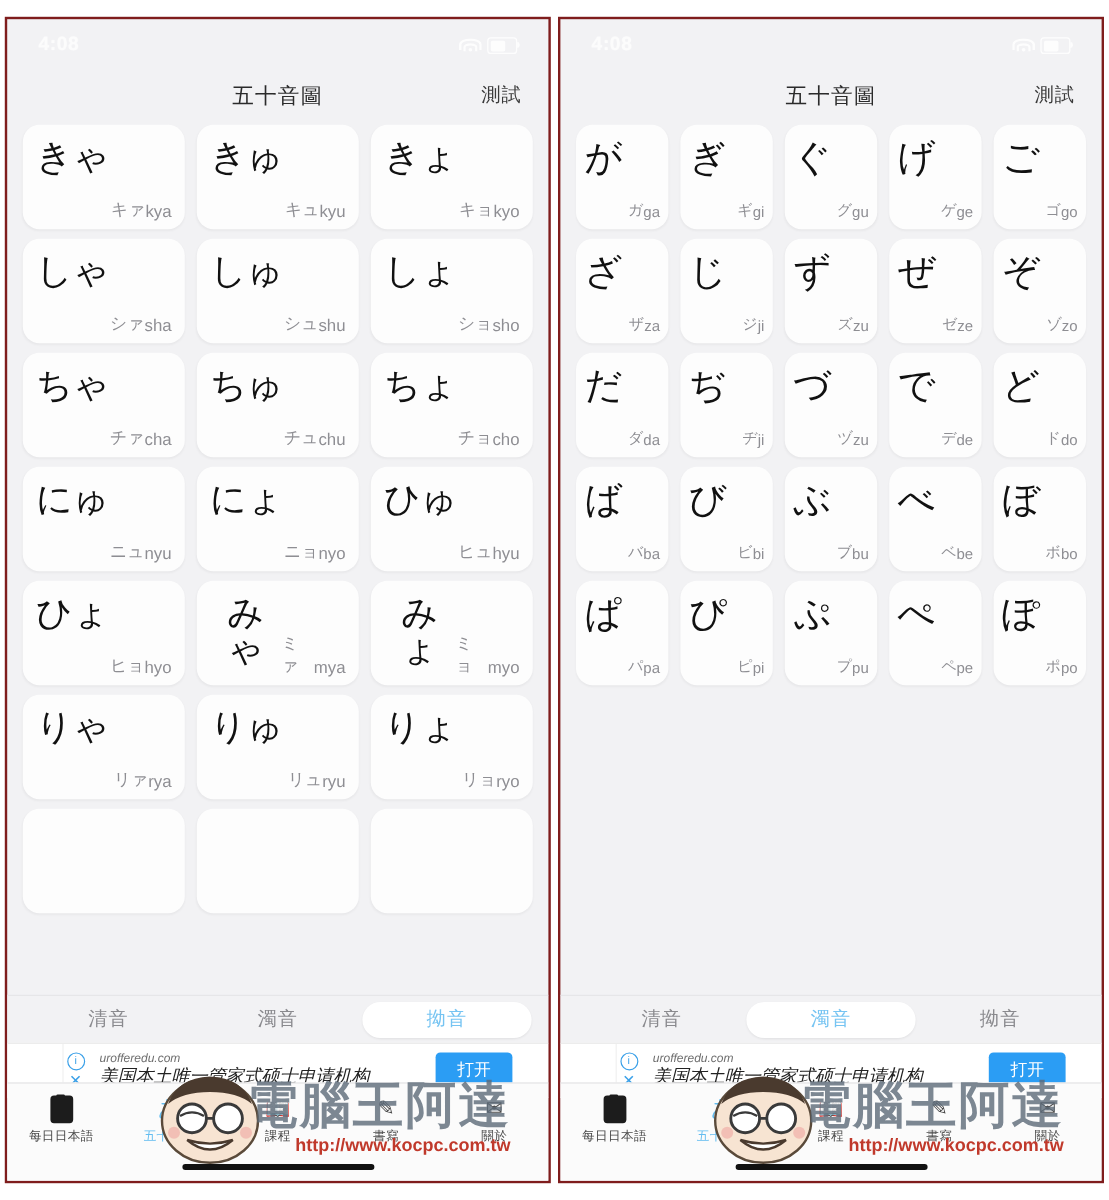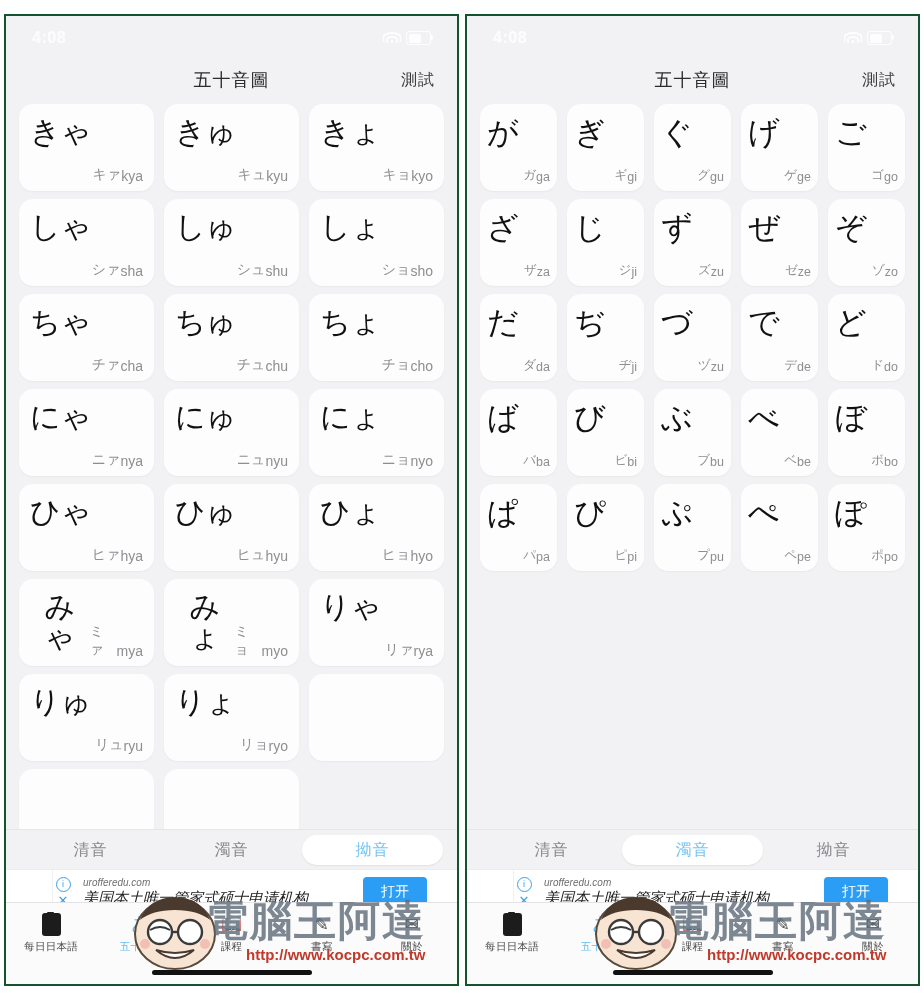--- a/index.html
+++ b/index.html
@@ -8,21 +8,21 @@
     background:#ffffff;
     font-family:"Liberation Sans","DejaVu Sans",sans-serif;
     overflow:hidden;
   }
   .stage{position:relative;width:924px;height:1000px;background:#fff;}
 
   
   .panel{
     position:absolute;top:14px;height:972px;
     background:#f2f2f4;
-    border:2px solid #14532d;
+    border:2px solid #7f1d1d;
     box-sizing:border-box;
     overflow:hidden;
   }
   .panel-left{left:4px;width:455px;}
   .panel-right{left:465px;width:455px;}
 
   
   .statusbar{
     position:relative;height:44px;
     display:flex;align-items:center;justify-content:space-between;
@@ -267,51 +267,33 @@
           <div class="card">
             <div class="kana">ちょ</div>
             <div class="sub">
               <span class="kata">チョ</span>
               <span class="romaji">cho</span>
             </div>
           </div>
         </div>
         <div class="cell">
           <div class="card">
-            <div class="kana">にゃ</div>
-            <div class="sub">
-              <span class="kata">ニァ</span>
-              <span class="romaji">nya</span>
-            </div>
-          </div>
-        </div>
-        <div class="cell">
-          <div class="card">
             <div class="kana">にゅ</div>
             <div class="sub">
               <span class="kata">ニュ</span>
               <span class="romaji">nyu</span>
             </div>
           </div>
         </div>
         <div class="cell">
           <div class="card">
             <div class="kana">にょ</div>
             <div class="sub">
               <span class="kata">ニョ</span>
               <span class="romaji">nyo</span>
-            </div>
-          </div>
-        </div>
-        <div class="cell">
-          <div class="card">
-            <div class="kana">ひゃ</div>
-            <div class="sub">
-              <span class="kata">ヒァ</span>
-              <span class="romaji">hya</span>
             </div>
           </div>
         </div>
         <div class="cell">
           <div class="card">
             <div class="kana">ひゅ</div>
             <div class="sub">
               <span class="kata">ヒュ</span>
               <span class="romaji">hyu</span>
             </div>

